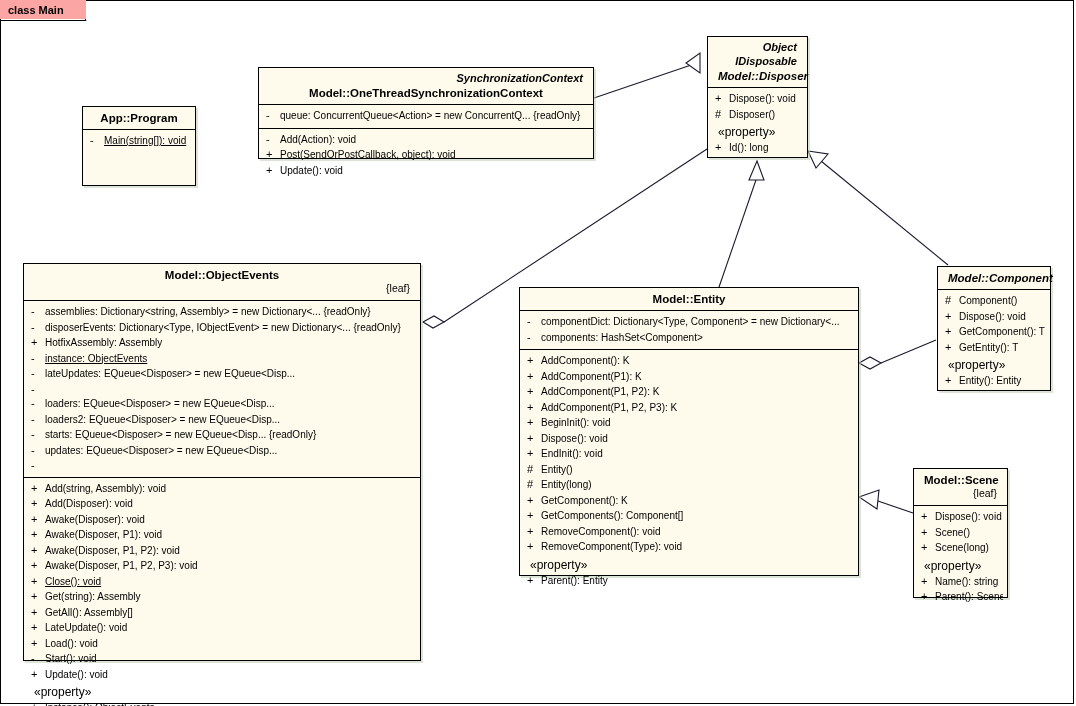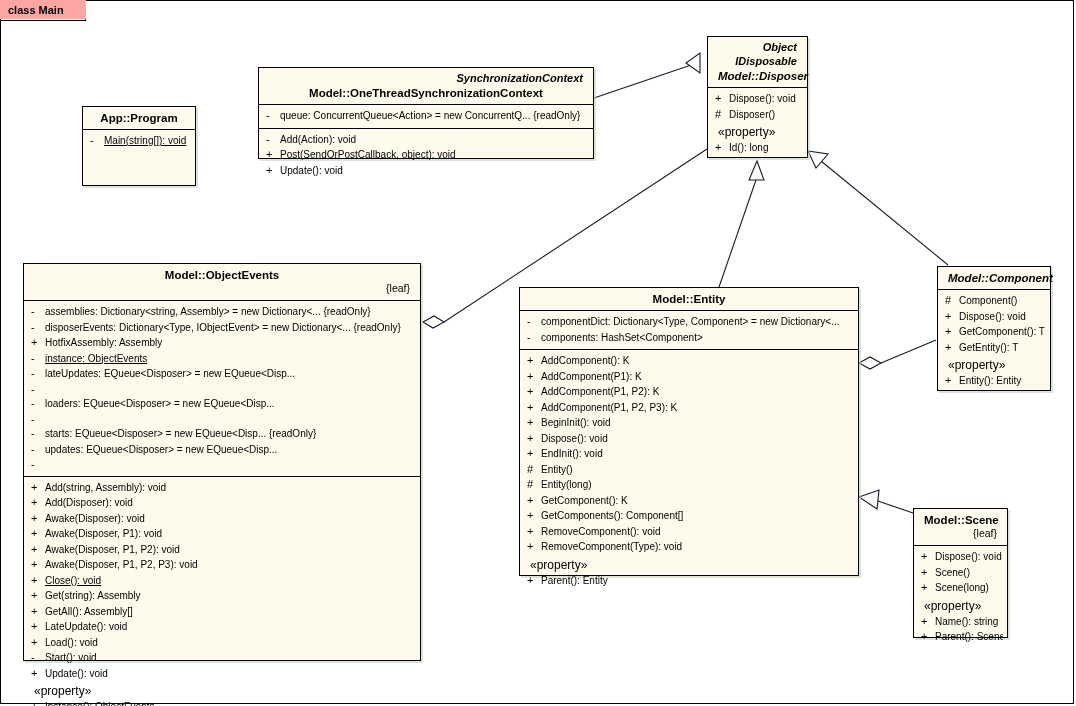--- a/index.html
+++ b/index.html
@@ -263,20 +263,21 @@
         </div>
       <div class="feat">
           <span class="vis">-</span>
         </div>
       <div class="feat">
           <span class="vis">-</span>
           <span class="sig">loaders: EQueue&lt;Disposer&gt; = new EQueue&lt;Disp...</span>
         </div>
       <div class="feat">
           <span class="vis">-</span>
+          <span class="sig">loaders2: EQueue&lt;Disposer&gt; = new EQueue&lt;Disp...</span>
         </div>
       <div class="feat">
           <span class="vis">-</span>
           <span class="sig">starts: EQueue&lt;Disposer&gt; = new EQueue&lt;Disp... {readOnly}</span>
         </div>
       <div class="feat">
           <span class="vis">-</span>
           <span class="sig">updates: EQueue&lt;Disposer&gt; = new EQueue&lt;Disp...</span>
         </div>
       <div class="feat">
@@ -444,21 +445,21 @@
         </div>
       <div class="spacer"></div>
       <div class="prop-label">«property»</div>
       <div class="feat">
           <span class="vis">+</span>
           <span class="sig">Entity(): Entity</span>
         </div>
     </div>
   </div>
 
-  <div class="uml" id="cls-scene" style="left:913px; top:468px; width:95px; height:130px;margin-top:40px;">
+  <div class="uml" id="cls-scene" style="left:913px; top:468px; width:95px; height:130px;">
     <div class="sec first hdr">
       <div class="cname">Model::Scene</div>
       <div class="leaf">{leaf}</div>
     </div>
     <div class="sec feat-list">
       <div class="feat">
           <span class="vis">+</span>
           <span class="sig">Dispose(): void</span>
         </div>
       <div class="feat">

